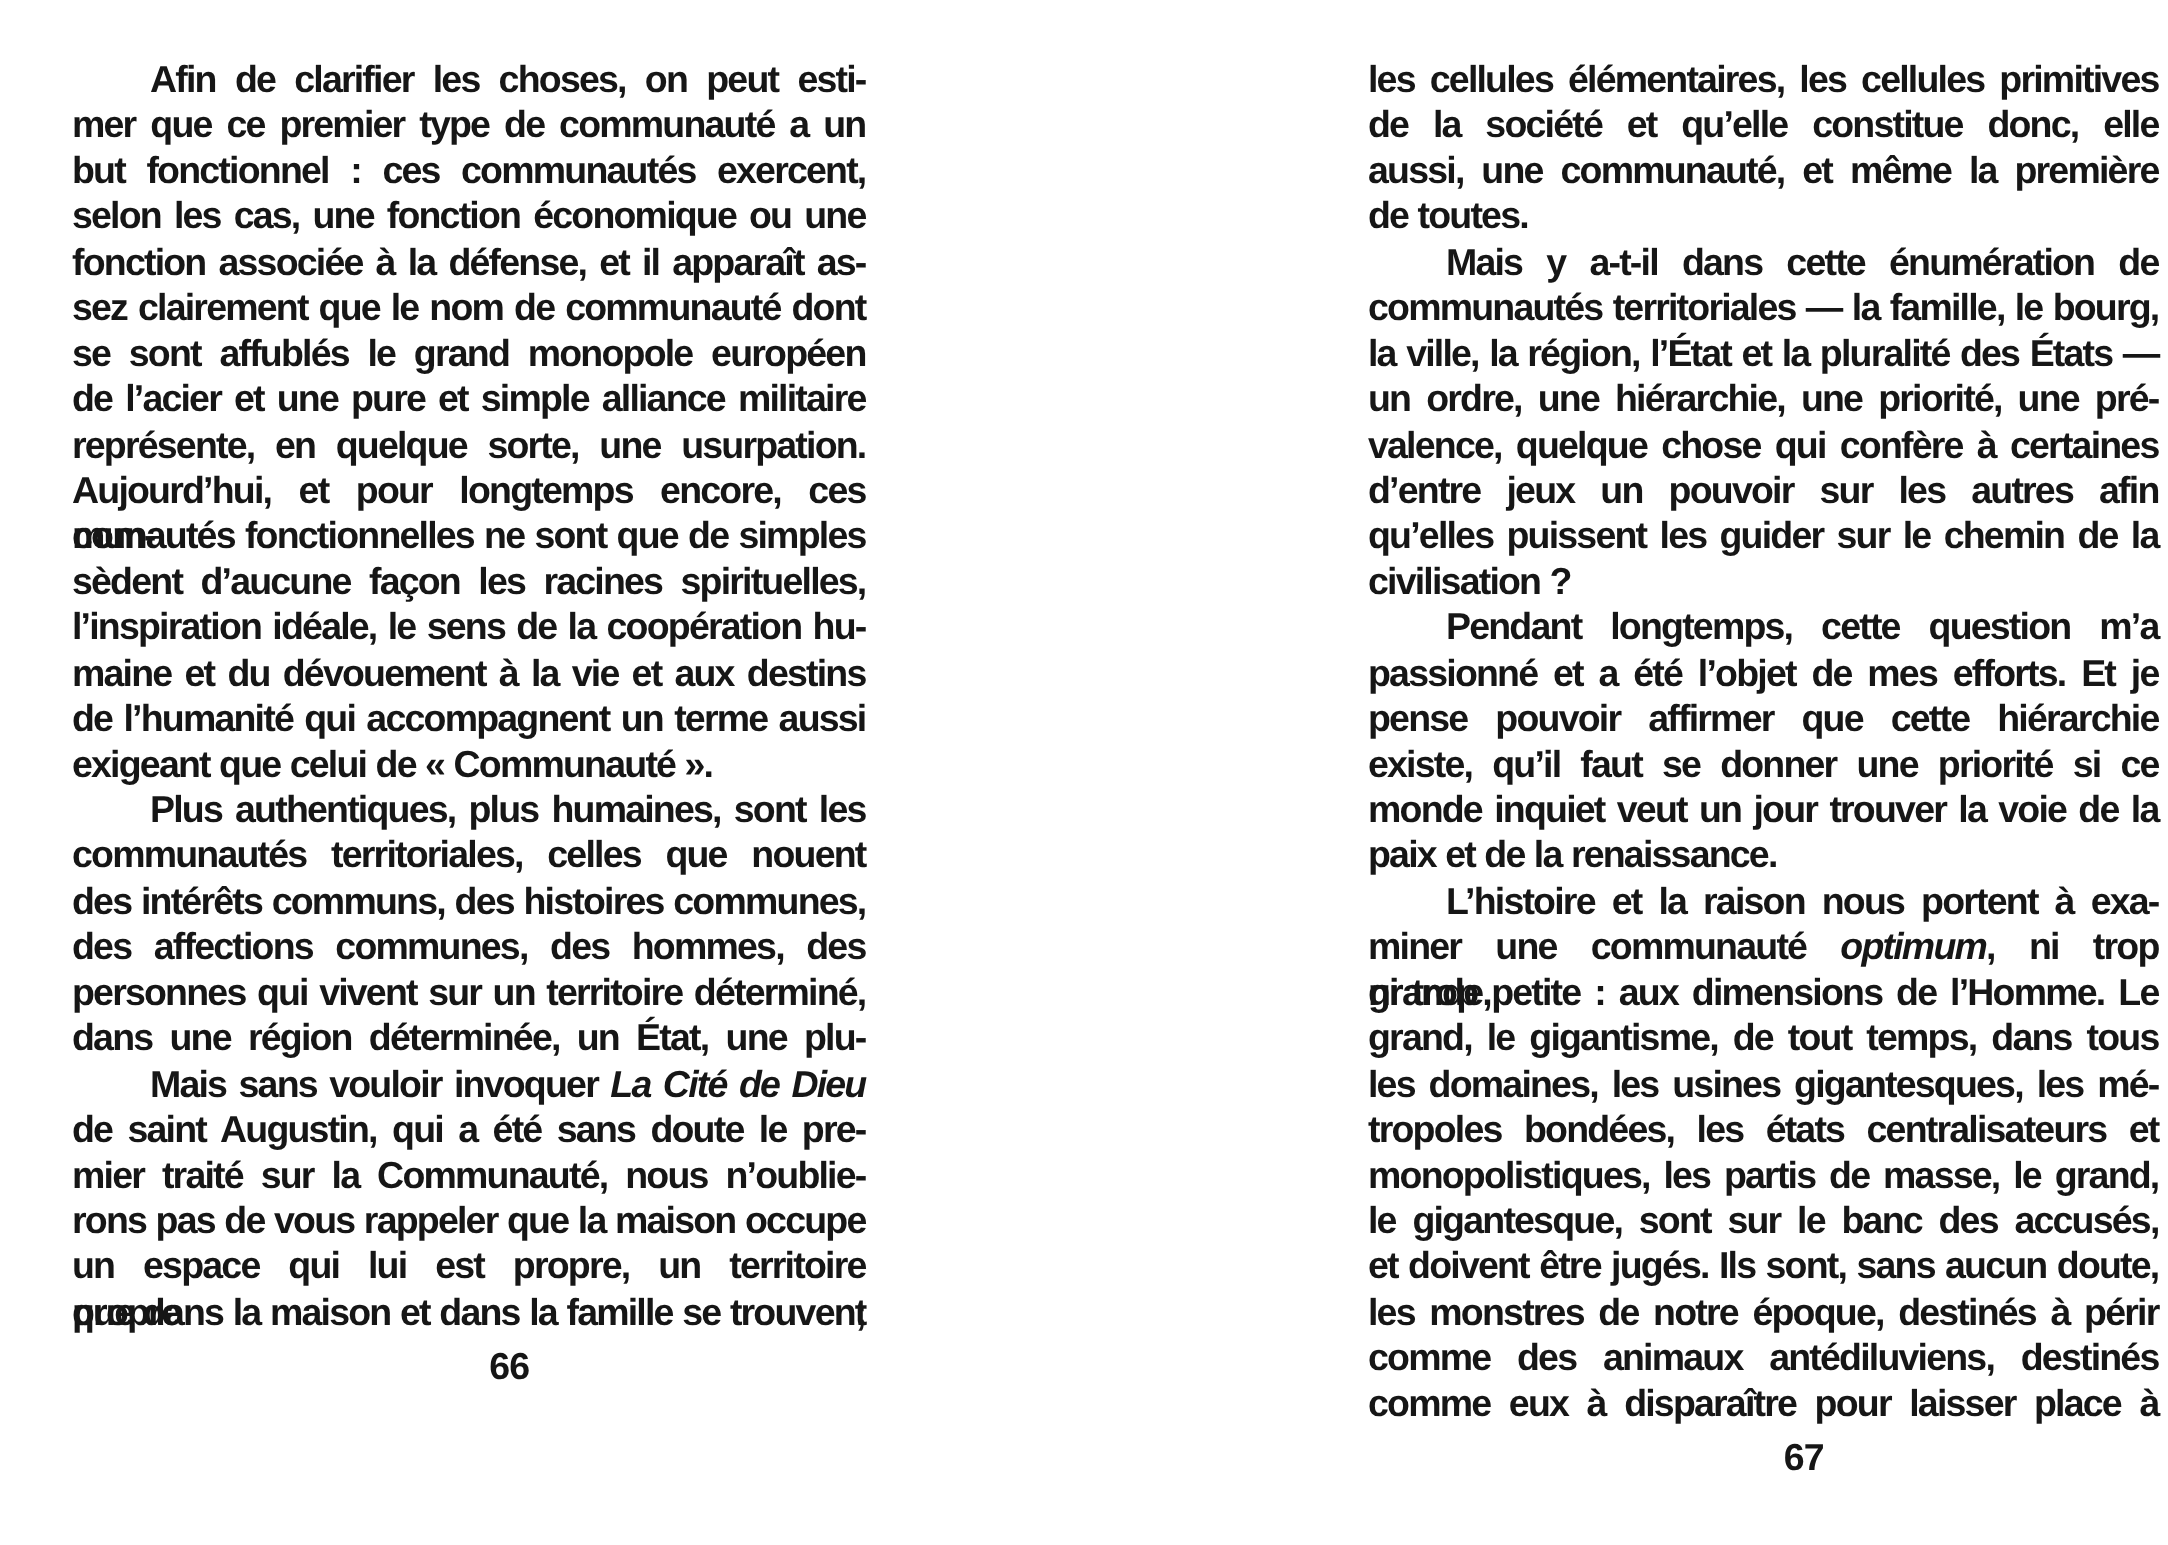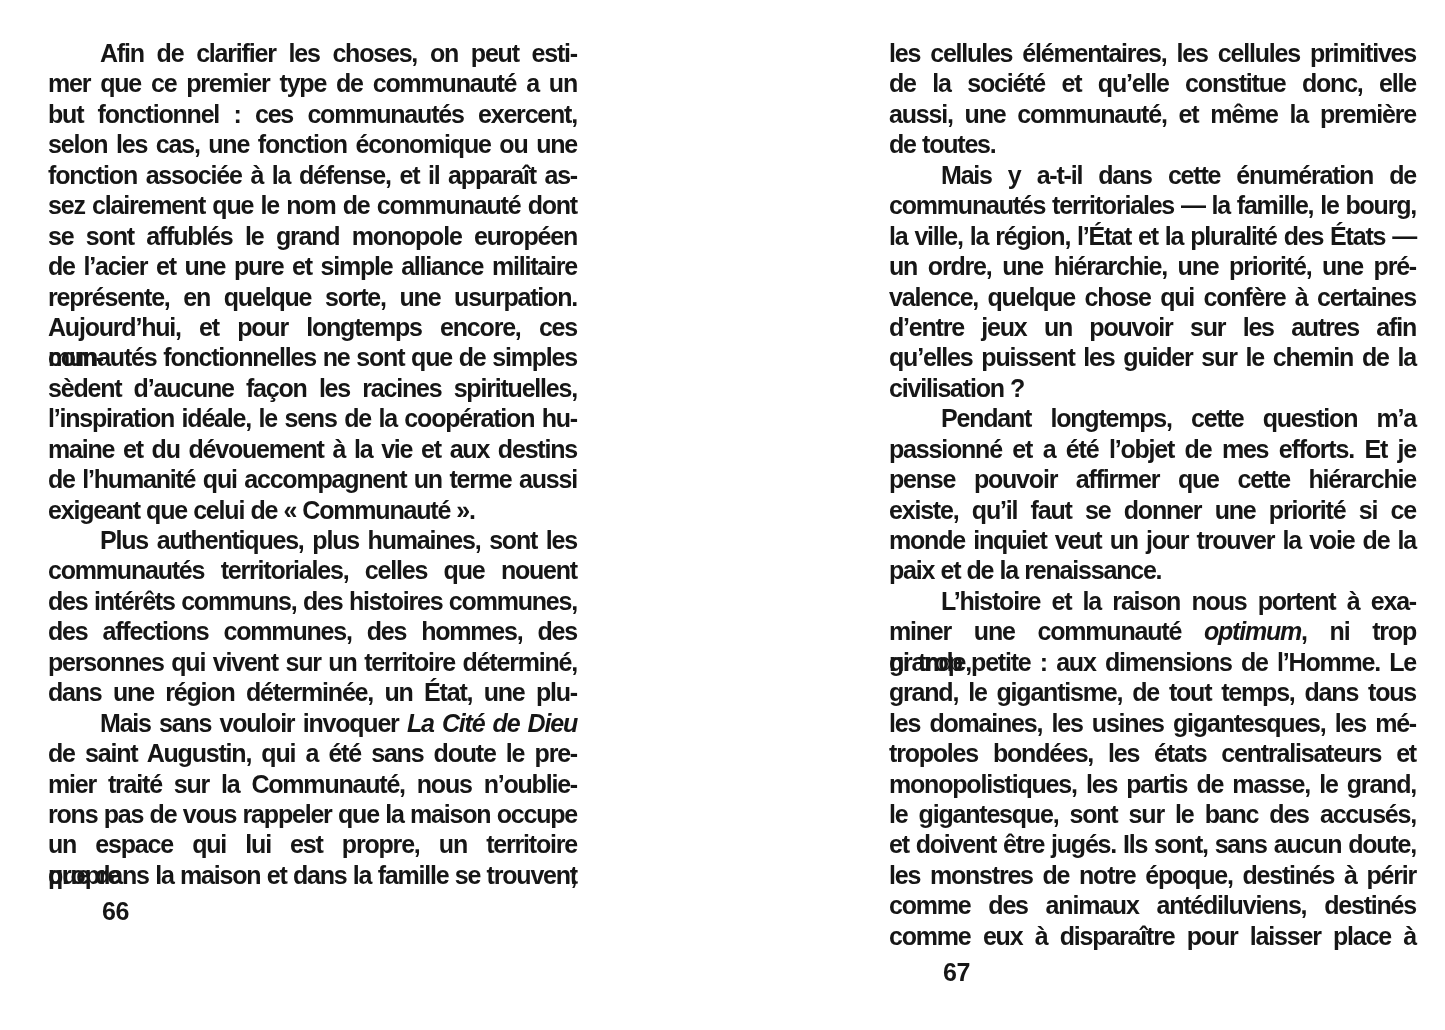--- a/index.html
+++ b/index.html
@@ -20,21 +20,21 @@
     position: relative;
     width: 1445px;
     height: 1030px;
     background: #ffffff;
   }
   .page {
     position: absolute;
     top: 38px;
   }
   .page.left  { left: 48px;  width: 529px; }
-  .page.right { left: 889px; width: 527px; }
+  .page.right { left: 912px; width: 527px; }
 
   .line {
     font-size: 25px;
     line-height: 30.45px;
     letter-spacing: -1.2px;
     word-spacing: 0.5px;
     text-align: justify;
     text-align-last: justify;
     white-space: normal;
     height: 30.45px;
@@ -44,21 +44,21 @@
   .line.ind { text-indent: 52px; }
   .line em {
     font-weight: 700;
   }
   .folio {
     margin-top: 6px;
     padding-left: 54px;
     font-size: 25px;
     line-height: 30.45px;
     letter-spacing: -0.5px;
-    text-align: left;
+    text-align: center;
   }
 </style>
 </head>
 <body>
 
 <main class="spread">
 
   <section class="page left">
     <div class="text-block">
         <div class="line ind"><span>Afin de clarifier les choses, on peut esti-</span></div>

